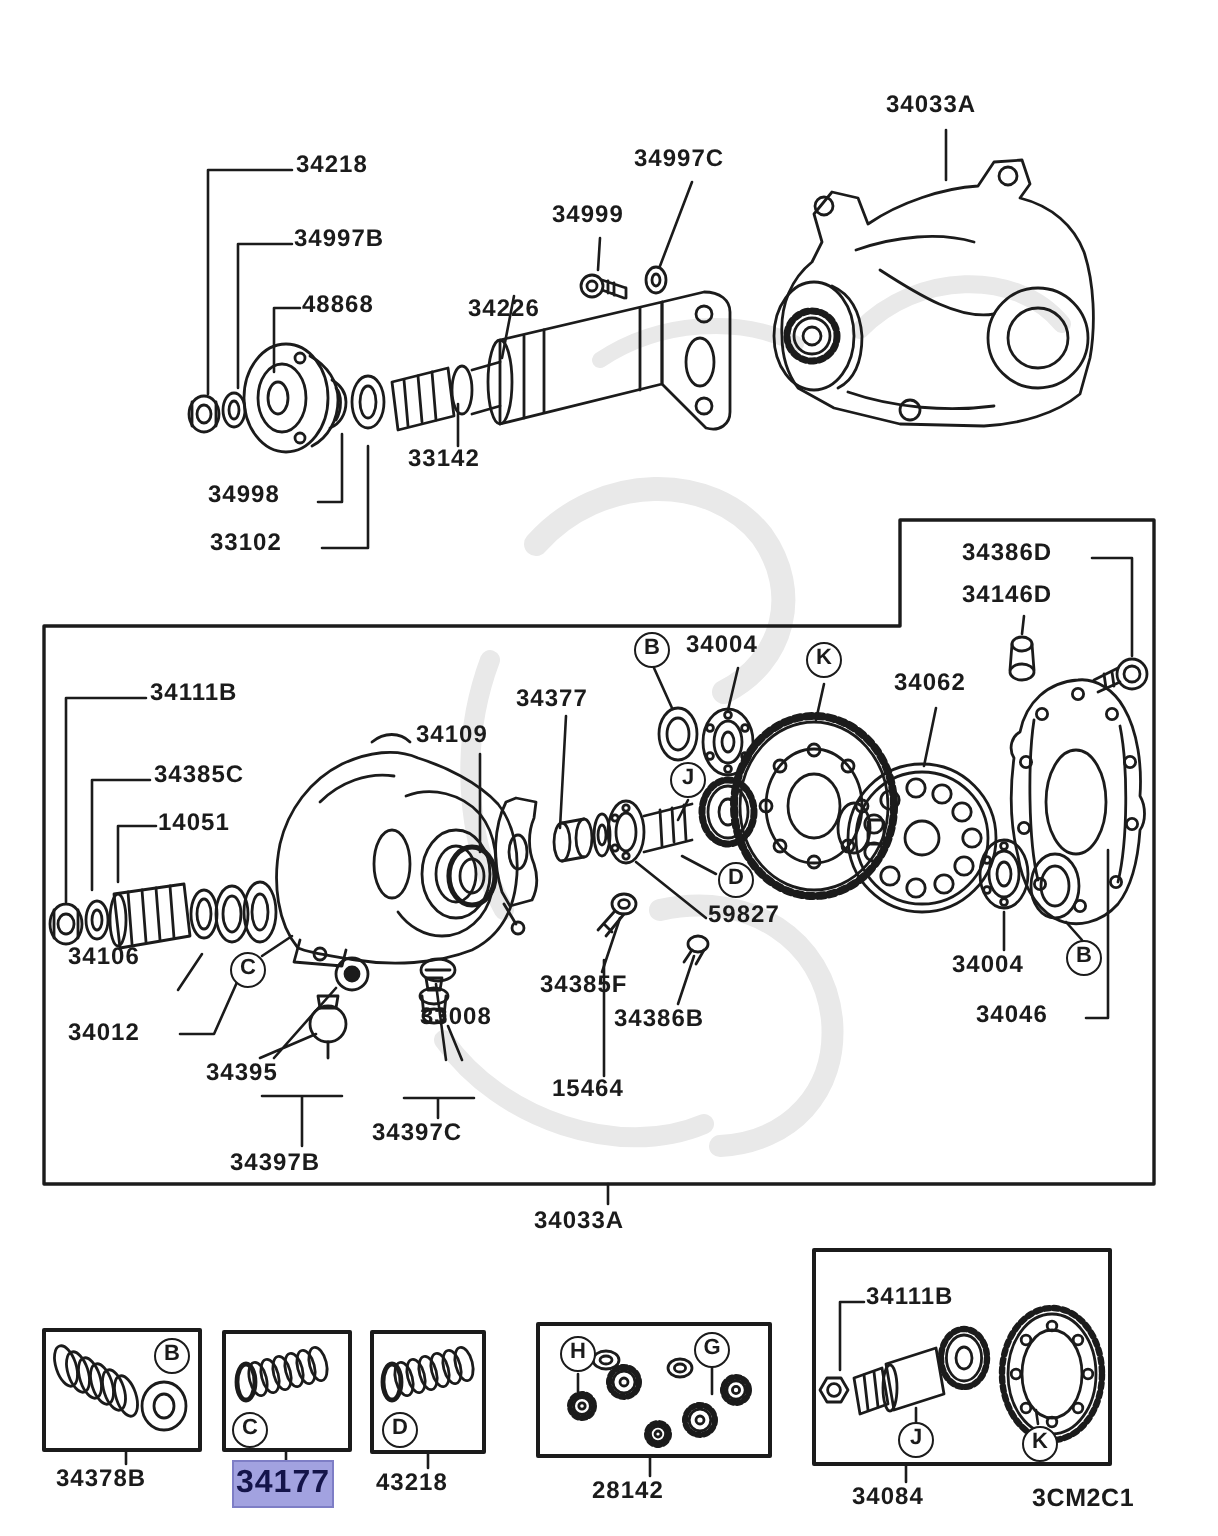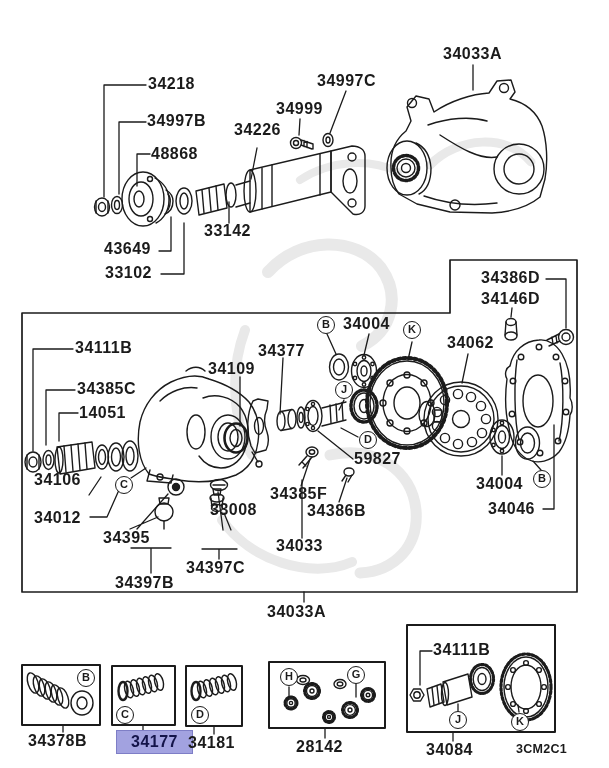--- a/index.html
+++ b/index.html
@@ -3,32 +3,32 @@
 <meta charset="utf-8">
 <style>
   html,body{margin:0;padding:0;background:#888;}
   #sheet{
     position:relative;width:609px;height:768px;margin:0 auto;
     background:var(--paper,#fff);overflow:hidden;
     font-family:"Liberation Sans",sans-serif;
   }
   #lineart{position:absolute;left:0;top:0;color:var(--ink,#1b1b1b);}
   .pl{
-    position:absolute;font-weight:700;font-size:16px;line-height:1;
+    position:absolute;font-weight:700;font-size:12px;line-height:1;
     letter-spacing:.5px;color:var(--ink,#1b1b1b);white-space:nowrap;
   }
   .pl.small{font-size:12.5px;letter-spacing:.3px;}
   .co{
     position:absolute;width:18px;height:18px;box-sizing:border-box;
     border:1.8px solid var(--ink,#1b1b1b);border-radius:50%;background:#fff;
     font-weight:700;font-size:11px;line-height:14.5px;text-align:center;
     color:var(--ink,#1b1b1b);
   }
   .sel{
-    position:absolute;left:116px;top:730px;width:77px;height:24px;
+    position:absolute;left:116px;top:730px;width:51px;height:24px;
     background:var(--highlight-fill,#a2a2e0);
     border:1.5px solid var(--highlight-border,#7e7ec6);
     box-sizing:border-box;display:flex;align-items:center;justify-content:center;
     font-weight:700;font-size:16px;letter-spacing:.5px;
     color:var(--highlight-ink,#14144a);cursor:pointer;
   }
 </style>
 </head>
 <body>
 
@@ -387,54 +387,54 @@
           <circle cx="513" cy="670" r="2.4"></circle>
         <circle cx="526" cy="663" r="2.4"></circle>
           <circle cx="539" cy="670" r="2.4"></circle>
       </g>
     </g>
   </svg>
 
   <div class="pl" style="left:148px;top:76px">34218</div>
   <div class="pl" style="left:147px;top:113px">34997B</div>
   <div class="pl" style="left:151px;top:146px">48868</div>
-  <div class="pl" style="left:234px;top:122px">34226</div>
+  <div class="pl" style="left:234px;top:148px">34226</div>
   <div class="pl" style="left:276px;top:101px">34999</div>
   <div class="pl" style="left:317px;top:73px">34997C</div>
   <div class="pl" style="left:443px;top:46px">34033A</div>
-  <div class="pl" style="left:104px;top:241px">43649</div>
+  <div class="pl" style="left:104px;top:241px">34998</div>
   <div class="pl" style="left:105px;top:265px">33102</div>
   <div class="pl" style="left:204px;top:223px">33142</div>
 
   <div class="pl" style="left:75px;top:340px">34111B</div>
   <div class="pl" style="left:77px;top:381px">34385C</div>
   <div class="pl" style="left:79px;top:405px">14051</div>
   <div class="pl" style="left:34px;top:472px">34106</div>
   <div class="pl" style="left:34px;top:510px">34012</div>
   <div class="pl" style="left:208px;top:361px">34109</div>
   <div class="pl" style="left:258px;top:343px">34377</div>
   <div class="pl" style="left:343px;top:316px">34004</div>
   <div class="pl" style="left:447px;top:335px">34062</div>
   <div class="pl" style="left:481px;top:270px">34386D</div>
   <div class="pl" style="left:481px;top:291px">34146D</div>
   <div class="pl" style="left:354px;top:451px">59827</div>
   <div class="pl" style="left:270px;top:486px">34385F</div>
   <div class="pl" style="left:307px;top:503px">34386B</div>
-  <div class="pl" style="left:276px;top:538px">34033</div>
+  <div class="pl" style="left:276px;top:538px">15464</div>
   <div class="pl" style="left:103px;top:530px">34395</div>
   <div class="pl" style="left:210px;top:502px">33008</div>
   <div class="pl" style="left:186px;top:560px">34397C</div>
   <div class="pl" style="left:115px;top:575px">34397B</div>
   <div class="pl" style="left:476px;top:476px">34004</div>
   <div class="pl" style="left:488px;top:501px">34046</div>
   <div class="pl" style="left:267px;top:604px">34033A</div>
 
   <div class="pl" style="left:28px;top:733px">34378B</div>
   <div class="sel">34177</div>
-  <div class="pl" style="left:188px;top:735px">34181</div>
+  <div class="pl" style="left:188px;top:735px">43218</div>
   <div class="pl" style="left:296px;top:739px">28142</div>
   <div class="pl" style="left:426px;top:742px">34084</div>
   <div class="pl" style="left:433px;top:642px">34111B</div>
   <div class="pl small" style="left:516px;top:743px">3CM2C1</div>
 
   <div class="co" style="left:317px;top:316px">B</div>
   <div class="co" style="left:403px;top:321px">K</div>
   <div class="co" style="left:335px;top:381px">J</div>
   <div class="co" style="left:359px;top:431px">D</div>
   <div class="co" style="left:115px;top:476px">C</div>

